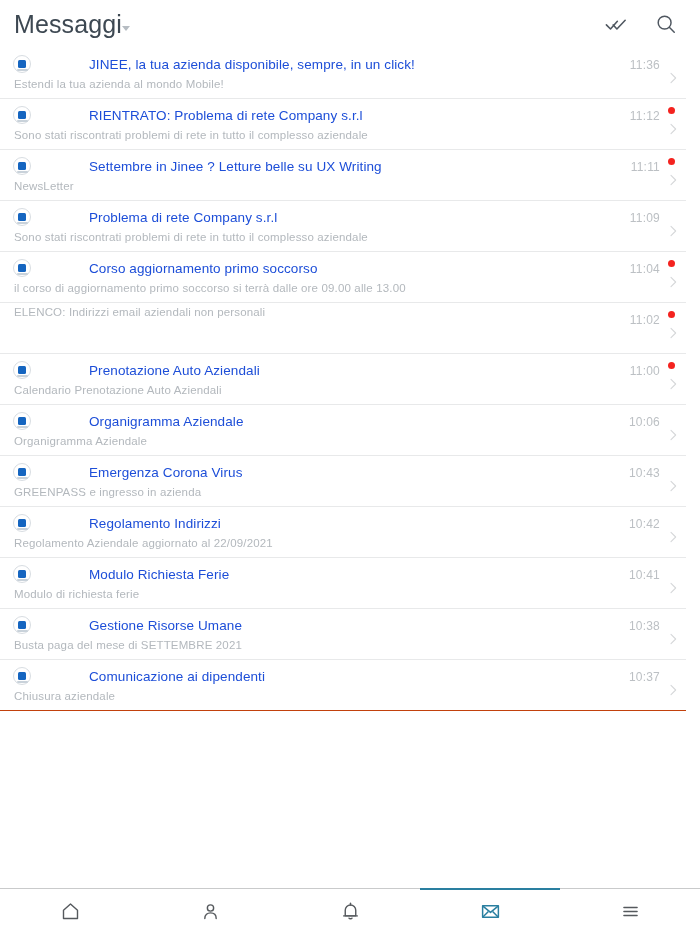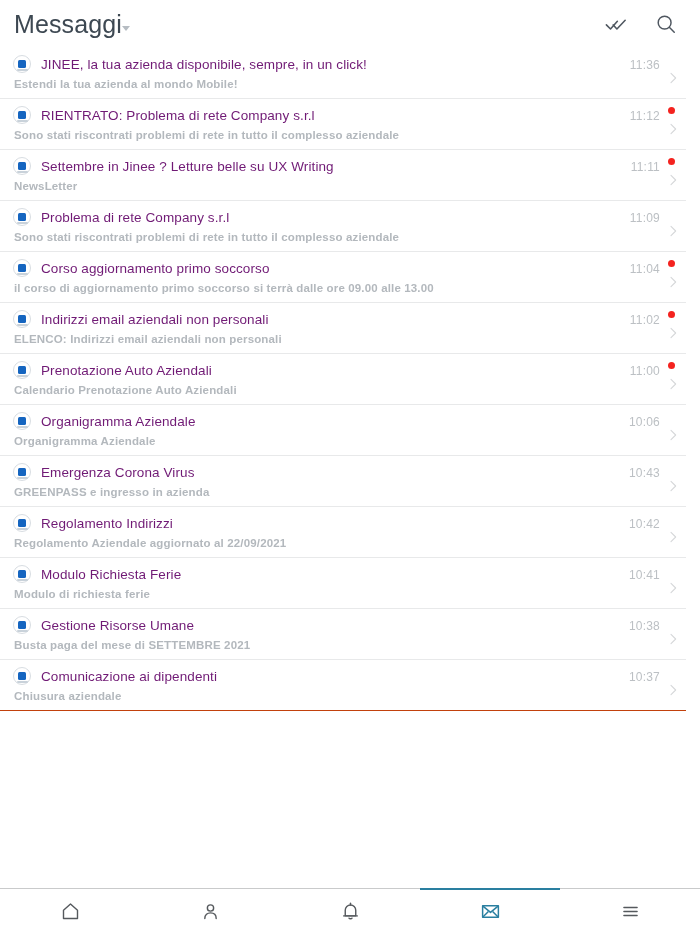--- a/index.html
+++ b/index.html
@@ -119,38 +119,38 @@
     left: -1.5px;
     bottom: -2.5px;
     width: 11px;
     height: 2px;
     background: #c9d2da;
     border-radius: 1px;
   }
 
   .subject {
     font-size: 13.5px;
-    color: #701a75;
+    color: #1d4ed8;
     font-weight: 400;
     white-space: nowrap;
     overflow: hidden;
     text-overflow: ellipsis;
     letter-spacing: 0.1px;
+    margin-left: 48px;
   }
 
   .preview {
     font-size: 11.5px;
     color: #b3b8bd;
     padding-left: 1px;
     padding-top: 3px;
     white-space: nowrap;
     overflow: hidden;
     text-overflow: ellipsis;
     letter-spacing: 0.15px;
-    font-weight: bold;
   }
 
   .row-meta {
     position: absolute;
     right: 0;
     top: 0;
     height: 51px;
     width: 90px;
     pointer-events: none;
   }
@@ -322,26 +322,20 @@
         <div class="preview">il corso di aggiornamento primo soccorso si terrà dalle ore 09.00 alle 13.00</div>
         <div class="row-meta">
           <span class="timestamp">11:04</span>
           <span class="unread-dot"></span>
           <span class="chevron"><svg width="16" height="16" viewBox="0 0 24 24" fill="none" stroke="currentColor" stroke-width="1.6" stroke-linecap="round" stroke-linejoin="round">
               <polyline points="9,5 16,12 9,19"></polyline>
             </svg></span>
         </div>
       </div>
       <div class="row">
-        <div class="row-top">
-          <span class="avatar">
-            <span class="avatar-glyph"></span>
-          </span>
-          <span class="subject">Indirizzi email aziendali non personali</span>
-        </div>
         <div class="preview">ELENCO: Indirizzi email aziendali non personali</div>
         <div class="row-meta">
           <span class="timestamp">11:02</span>
           <span class="unread-dot"></span>
           <span class="chevron"><svg width="16" height="16" viewBox="0 0 24 24" fill="none" stroke="currentColor" stroke-width="1.6" stroke-linecap="round" stroke-linejoin="round">
               <polyline points="9,5 16,12 9,19"></polyline>
             </svg></span>
         </div>
       </div>
       <div class="row">

